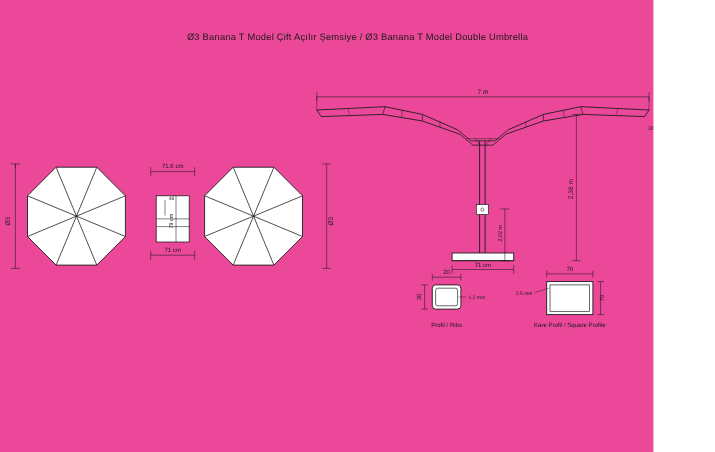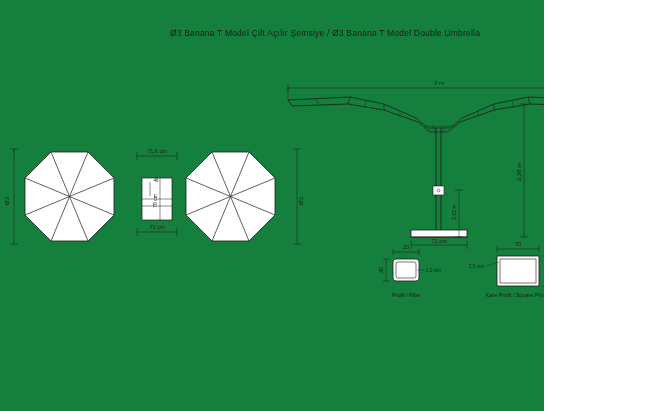--- a/index.html
+++ b/index.html
@@ -2,23 +2,23 @@
 <html><head>
 <meta charset="utf-8">
 <style>
   html, body {
     margin: 0;
     padding: 0;
     background: #ffffff;
   }
   #page {
     position: relative;
-    width: 544px;
+    width: 594px;
     height: 411px;
-    background: #15803d;
+    background: #ec4899;
     font-family: "Liberation Sans", sans-serif;
     overflow: hidden;
     text-decoration: underline;
   }
   #title {
     position: absolute;
     left: 0;
     top: 28px;
     width: 650px;
     text-align: center;

